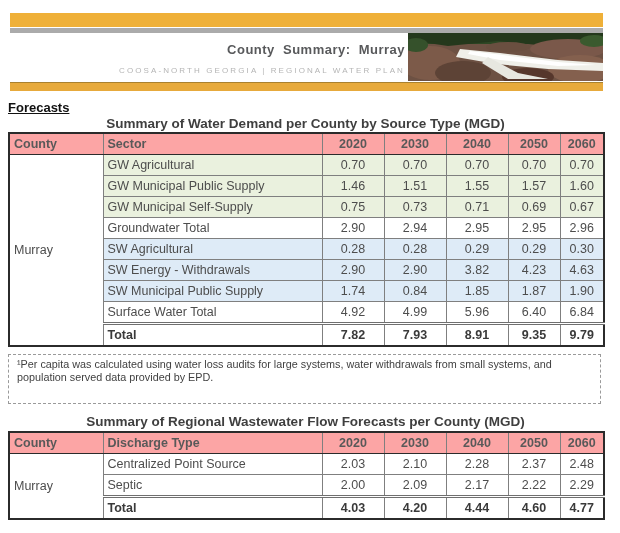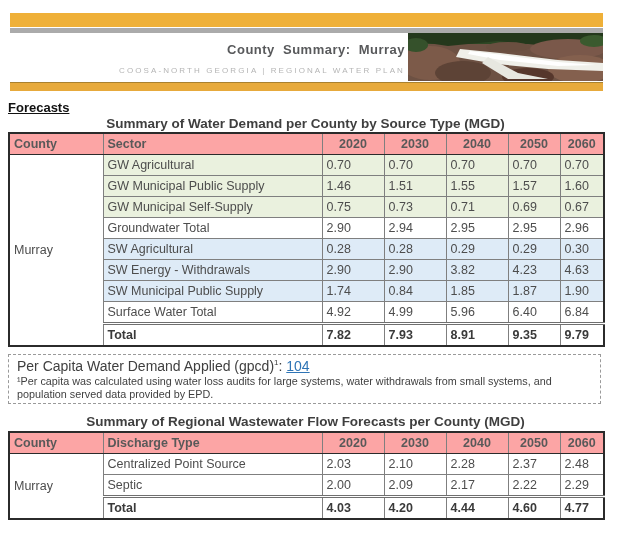--- a/index.html
+++ b/index.html
@@ -29,21 +29,21 @@
   table.data{position:absolute;left:8px;width:595px;border-collapse:collapse;
       table-layout:fixed;font-size:12.5px;color:#4D4D4D;
       border:2px solid #2B2B2B;}
   table.t1{top:132px;}
   table.t2{top:431px;}
   table.data th{background:#fca5a5;color:#595959;font-weight:bold;height:20px;
       border:1px solid #7f7f7f;border-bottom:1px solid #2B2B2B;padding:0 4px;}
   table.data td{height:20px;border:1px solid #7f7f7f;padding:0 4px;background:#fff;}
   th.left{text-align:left;padding-left:7px;}
   td.label{text-align:left;padding-left:7px;margin-left:32px;}
-  td.num{}
+  td.num{text-align:center;}
   th.county-h,td.county-cell{border-right:2px solid #2B2B2B;}
   td.county-cell{text-align:left;padding-left:6px;vertical-align:middle;background:#fff;}
   tr.row-gw > td{background:#EAF1DE;}
   tr.row-sw > td{background:#DEEBF7;}
   tr.row-gw > td.county-cell{background:#fff;}
   tr.row-total > td{font-weight:bold;color:#3A3A3A;border-top:3px double #6f6f6f;}
 
   
   .percap-box{position:absolute;left:8px;top:354px;width:593px;height:50px;
       border:1px dashed #9a9a9a;background:#fff;padding:2px 0 0 0;box-sizing:border-box;}
@@ -176,24 +176,20 @@
         <td class="num">7.82</td>
         <td class="num">7.93</td>
         <td class="num">8.91</td>
         <td class="num">9.35</td>
         <td class="num">9.79</td>
       </tr>
     </tbody>
   </table>
 
   <div class="percap-box">
-    <div class="percap-line">
-      <span>Per Capita Water Demand Applied (gpcd)</span><sup>1</sup><span>: </span>
-      <a class="percap-link">104</a>
-    </div>
     <div class="percap-foot">¹Per capita was calculated using water loss audits for large systems, water withdrawals from small systems, and population served data provided by EPD.</div>
   </div>
 
   <div class="tbl-title t2">Summary of Regional Wastewater Flow Forecasts per County (MGD)</div>
   <table class="data t2">
     <colgroup>
       <col style="width:94px">
         <col style="width:219px">
         <col style="width:62px">
       <col style="width:62px">

